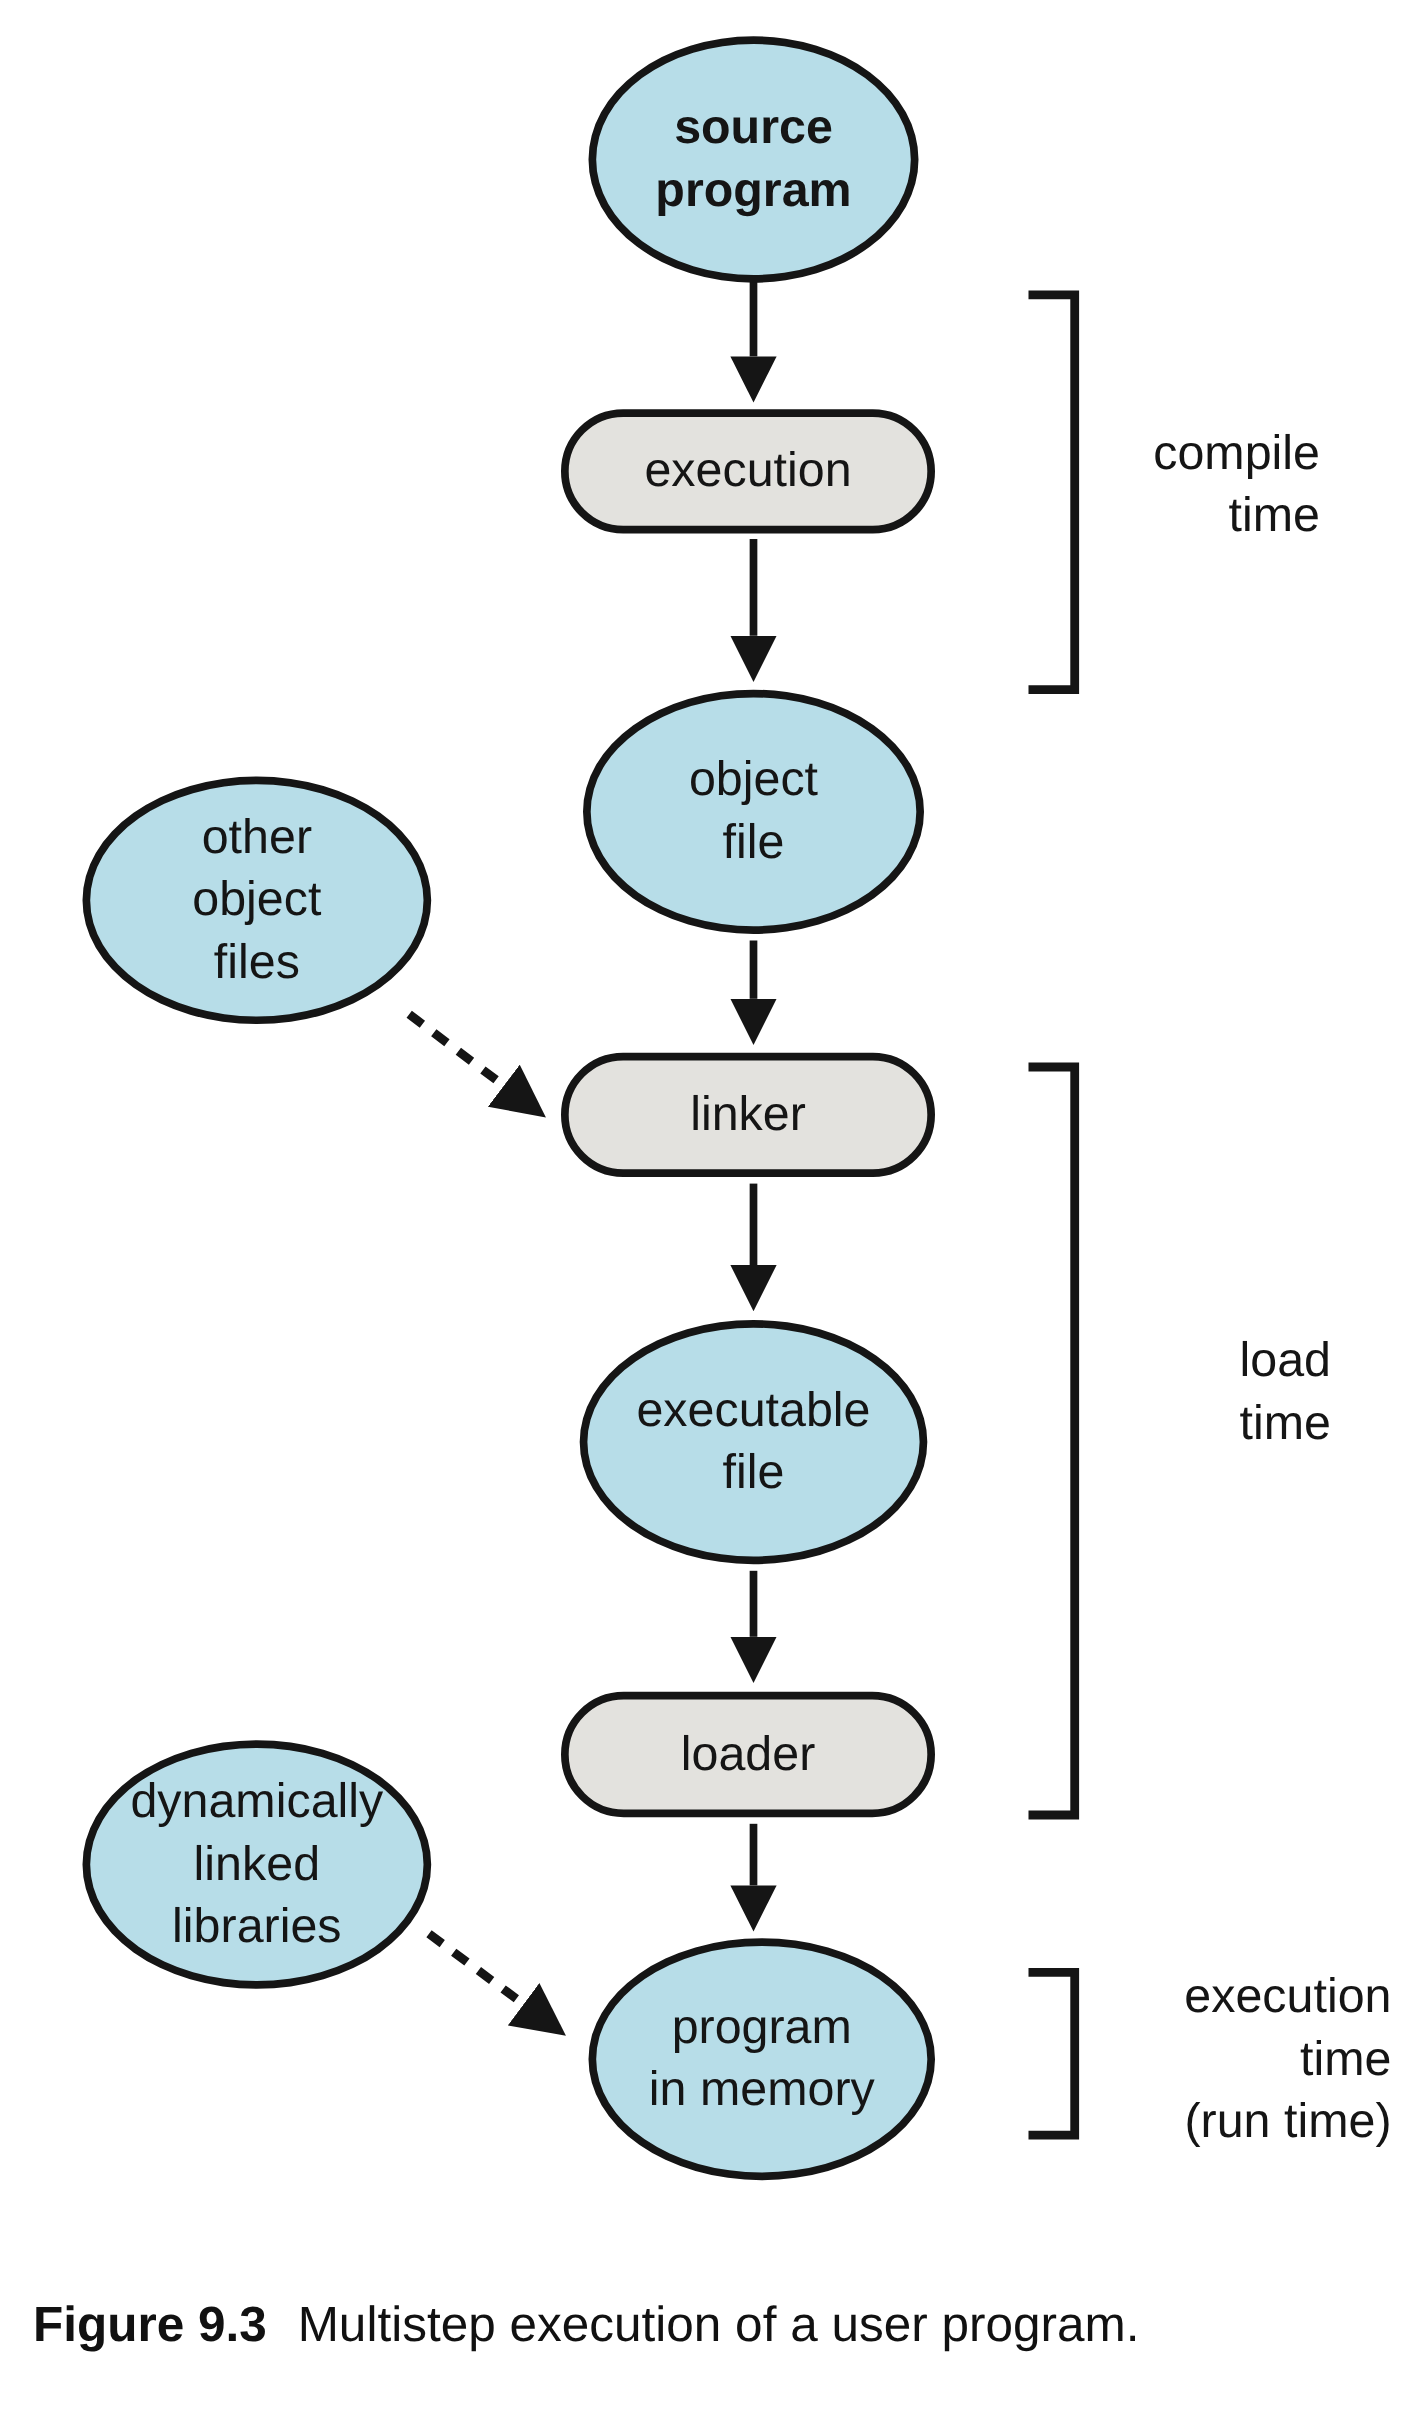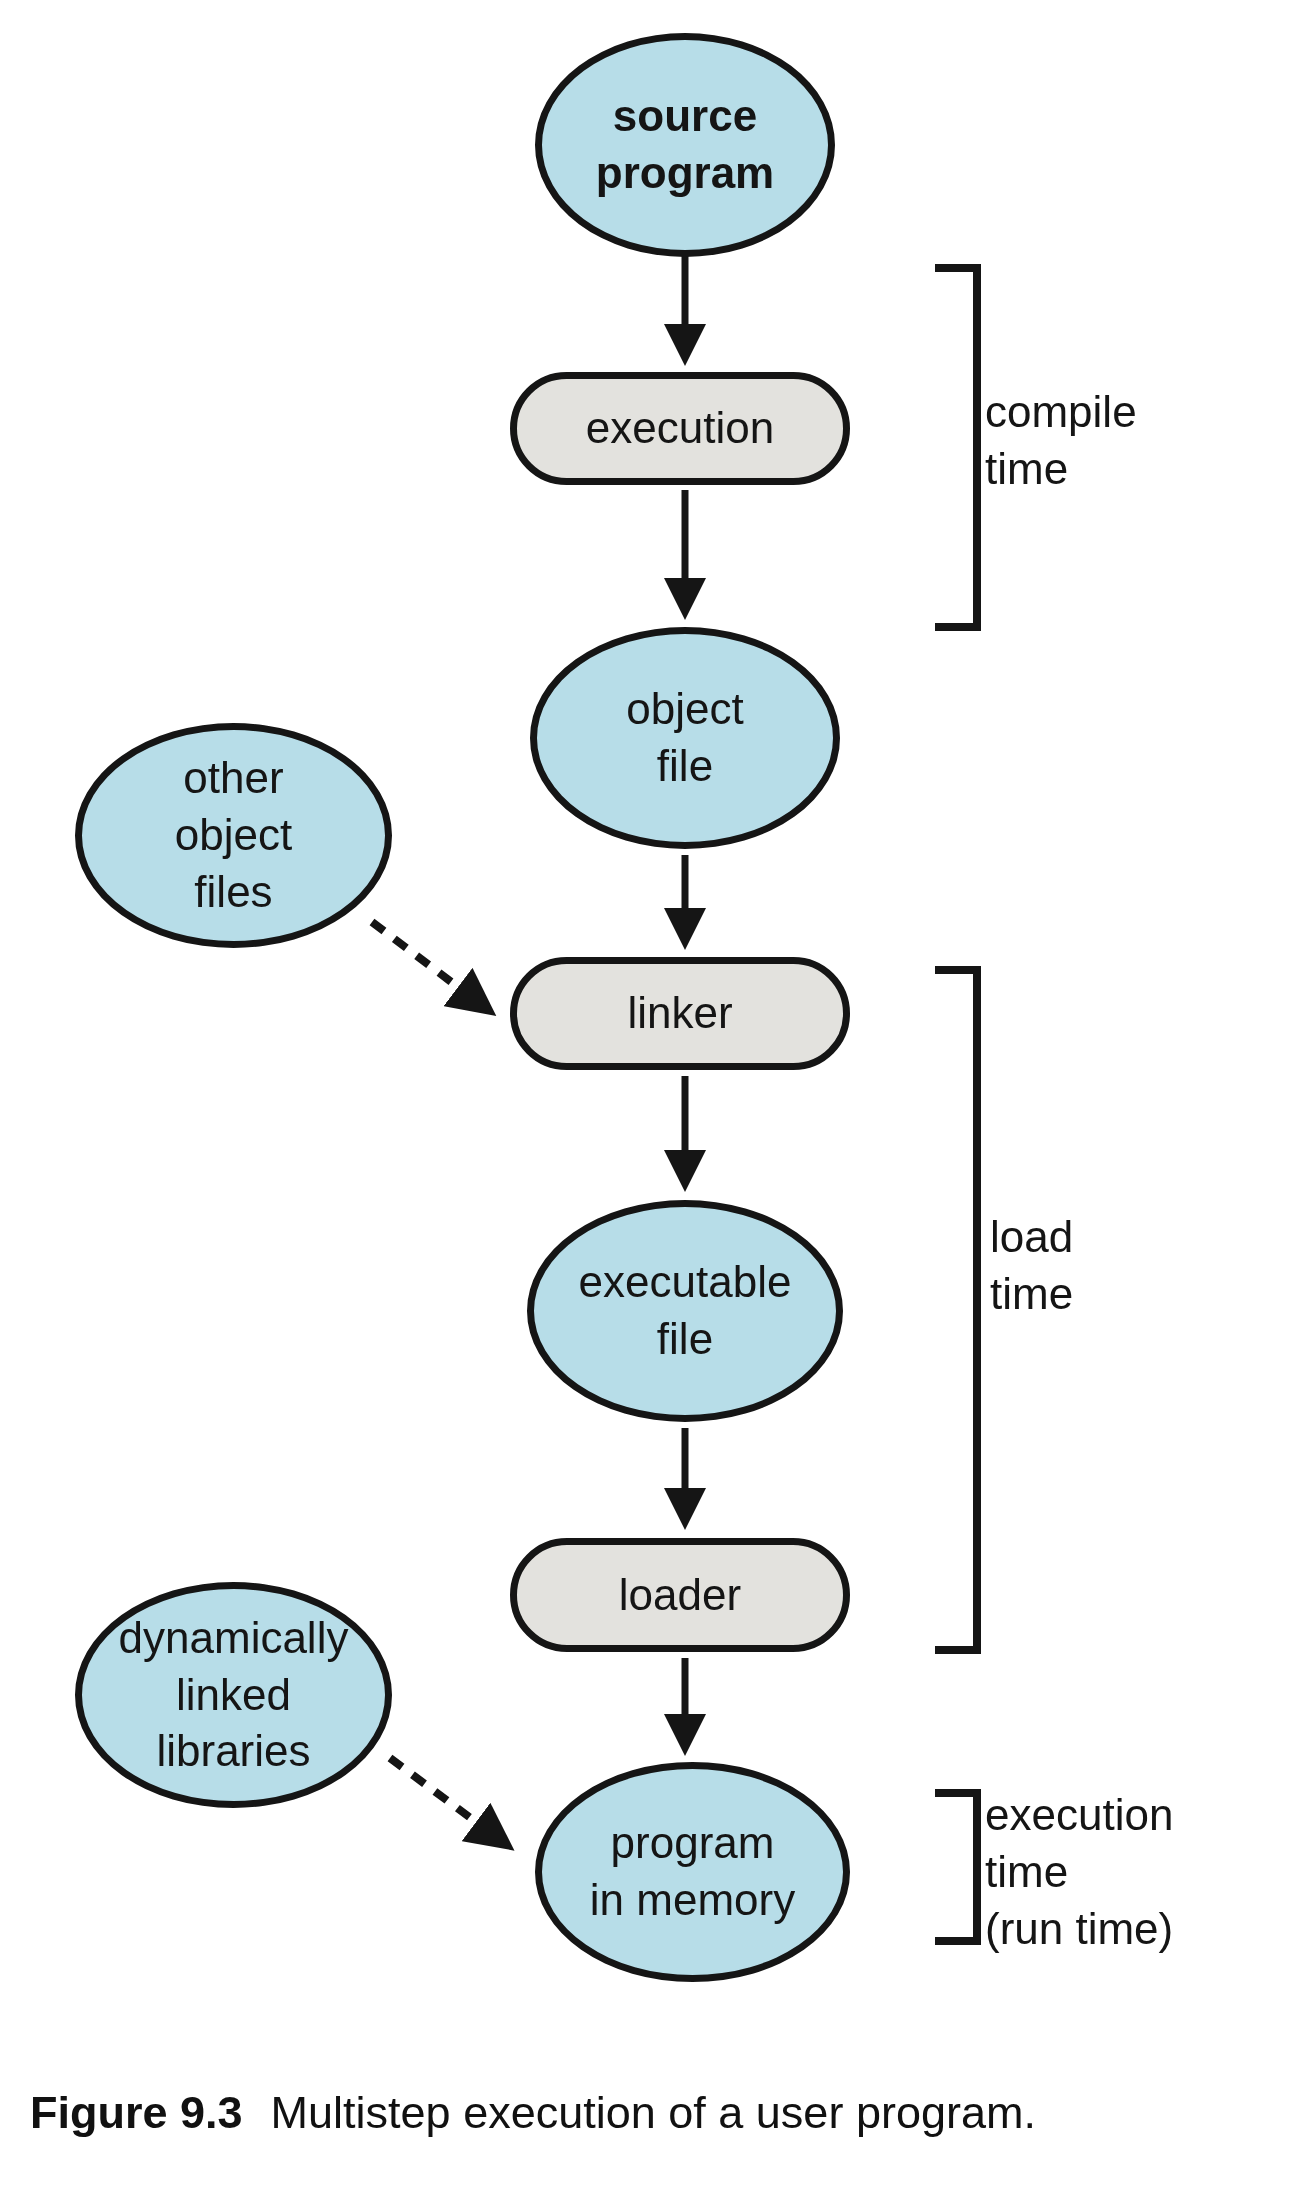--- a/index.html
+++ b/index.html
@@ -34,30 +34,30 @@
     line-height: 1.29;
     white-space: pre-line;
     color: #151515;
   }
   .ellipse { border-radius: 50%; background: var(--blue, #b7dde8); }
   .pill    { border-radius: 60px; background: var(--gray, #e3e2de); }
 
   .n-source      { left: 535px; top: 33px;   width: 300px; height: 224px; font-weight: bold; }
   .n-compiler    { left: 510px; top: 372px;  width: 340px; height: 113px; }
   .n-object      { left: 530px; top: 627px;  width: 310px; height: 222px; }
-  .n-otherobj    { left: 75px;  top: 723px;  width: 317px; height: 225px; justify-content: center; }
+  .n-otherobj    { left: 75px;  top: 706px;  width: 317px; height: 225px; justify-content: center; }
   .n-linker      { left: 510px; top: 957px;  width: 340px; height: 113px; }
   .n-executable  { left: 527px; top: 1200px; width: 316px; height: 222px; }
   .n-loader      { left: 510px; top: 1538px; width: 340px; height: 114px; }
   .n-dll         { left: 75px;  top: 1582px; width: 317px; height: 226px; }
   .n-programmem  { left: 535px; top: 1762px; width: 315px; height: 220px; }
 
   .phase-label {
     position: absolute;
-    text-align: left;
+    text-align: right;
     font-size: 44px;
     line-height: 57px;
     white-space: pre-line;
     color: #151515;
   }
   .p-compile { left: 985px; top: 383px;  width: 215px; }
   .p-load    { left: 990px; top: 1208px; width: 220px; }
   .p-exec    { left: 985px; top: 1786px; width: 280px; }
 
   .caption {

